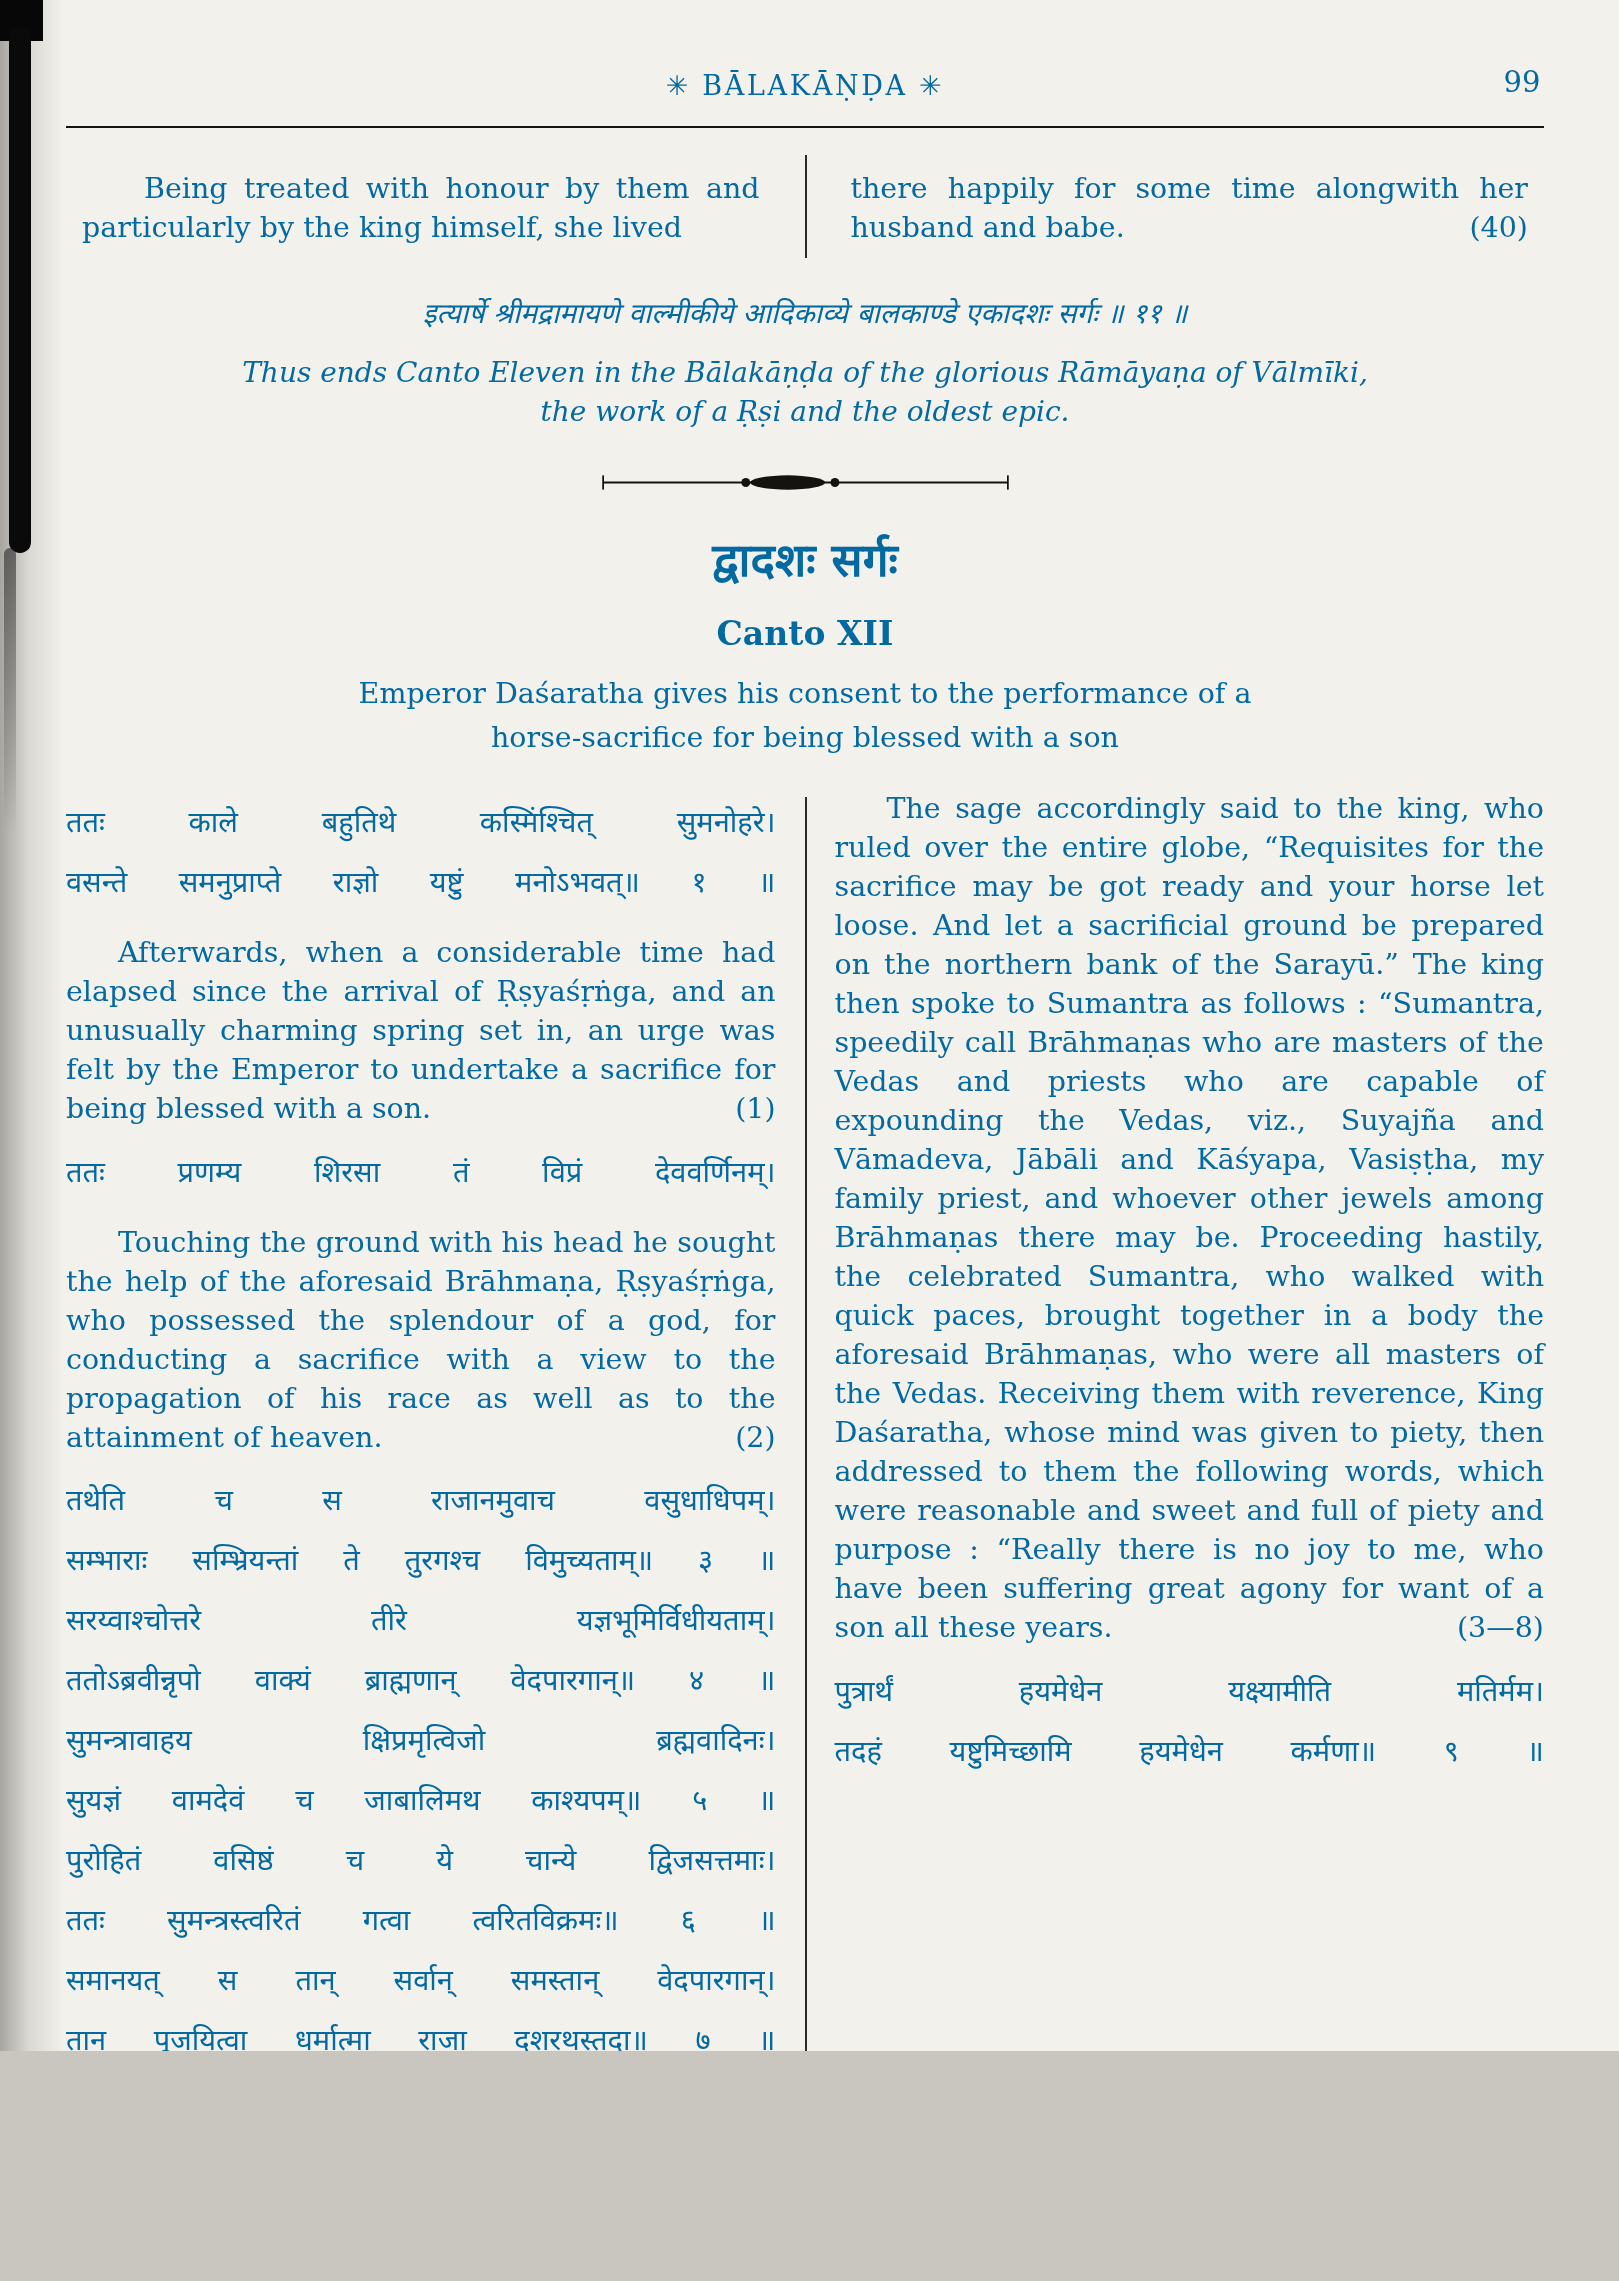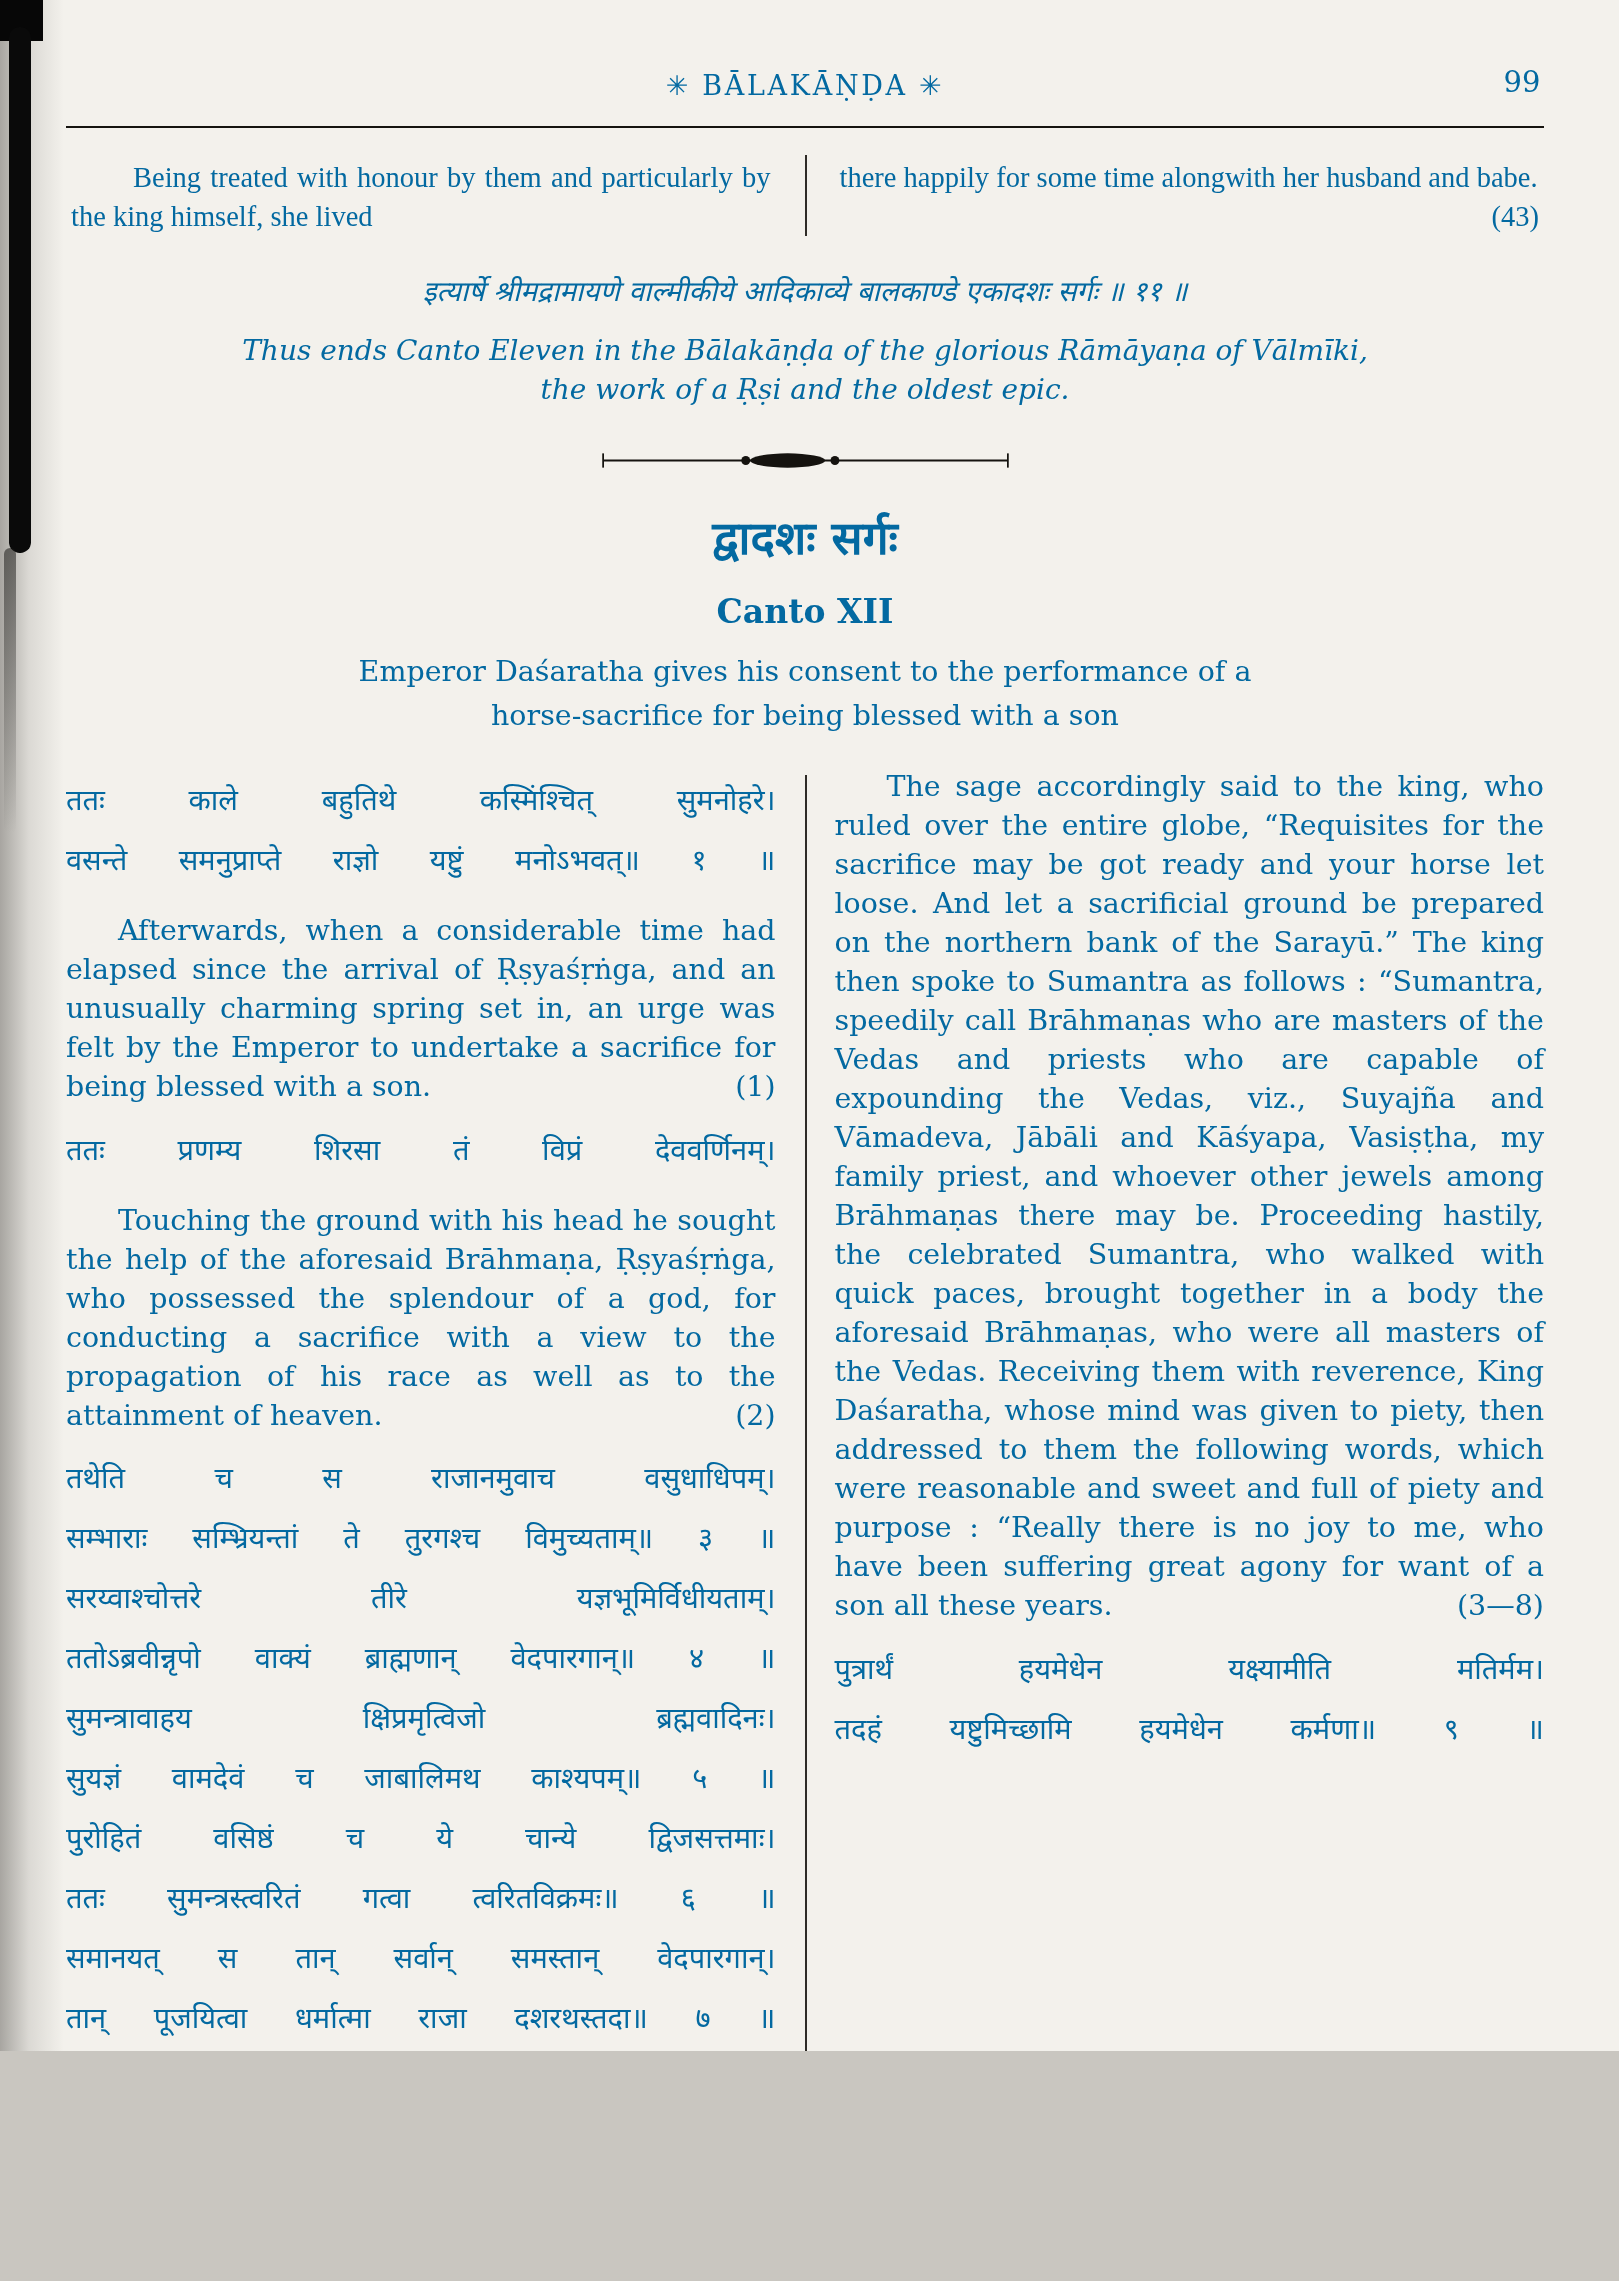--- a/index.html
+++ b/index.html
@@ -35,21 +35,21 @@
   }
   .page-number { position: absolute; right: 3.6px; top: -5.3px; font-size: 29px; }
   .header-rule { height: 2.7px; background: #15130f; margin-top: 10.7px; }
 
   
   .canto-end { margin-top: 25px; }
   .two-col-frag { position: relative; display: flex; gap: 59px; }
   .two-col-frag .col-divider {
     position: absolute; left: 50%; top: 1.8px; bottom: 5.3px; width: 1.8px; background: #2e2b27;
   }
-  .frag { flex: 1; min-width: 0; margin: 5px; font-size: 28.5px; line-height: 39px; text-align: justify; font-family: Liberation Serif, serif; }
+  .frag { flex: 1; min-width: 0; margin: 16px; font-size: 28.5px; line-height: 39px; text-align: justify; }
   .frag.left { text-indent: 62px; }
   .vref { float: right; margin-left: 23px; }
 
   .colophon-sa {
     text-align: center; margin: 30px 0 0; font-size: 28px; font-style: italic;
     font-family: "DejaVu Sans", "Liberation Sans", sans-serif;
   }
   .colophon-en { text-align: center; margin: 0; font-size: 28px; font-style: italic; line-height: 39px; }
   .colophon-en.first { margin-top: 21.4px; }
 
@@ -95,21 +95,21 @@
     <span class="page-number">99</span>
   </header>
   <div class="header-rule"></div>
 
   <section class="canto-end">
     <div class="two-col-frag">
       <div class="col-divider"></div>
       <p class="frag left">Being treated with honour by them and particularly by the king himself, she lived</p>
       <p class="frag right">
         <span>there happily for some time alongwith her husband and babe.</span>
-        <span class="vref">(43)</span>
+        <span class="vref">(40)</span>
       </p>
     </div>
     <p class="colophon-sa">इत्यार्षे श्रीमद्रामायणे वाल्मीकीये आदिकाव्ये बालकाण्डे एकादशः सर्गः ॥ ११ ॥</p>
     <p class="colophon-en first">Thus ends Canto Eleven in the Bālakāṇḍa of the glorious Rāmāyaṇa of Vālmīki,</p>
     <p class="colophon-en">the work of a Ṛṣi and the oldest epic.</p>
   </section>
 
   <div class="ornament">
     <svg width="419" height="25" viewBox="0 0 470 28">
       <line x1="8" y1="14" x2="462" y2="14" stroke="#15130f" stroke-width="2.5"></line>

